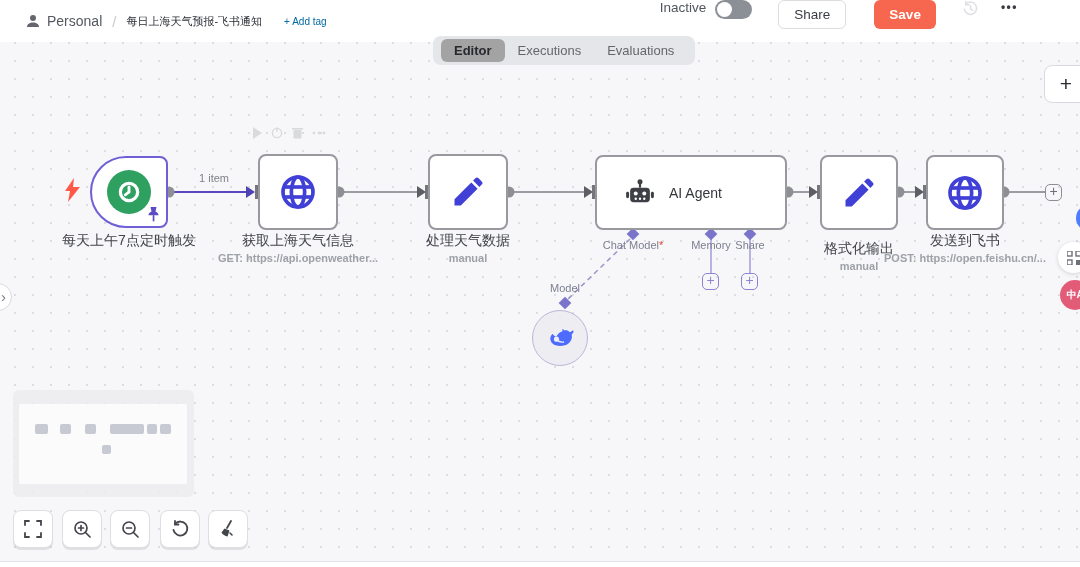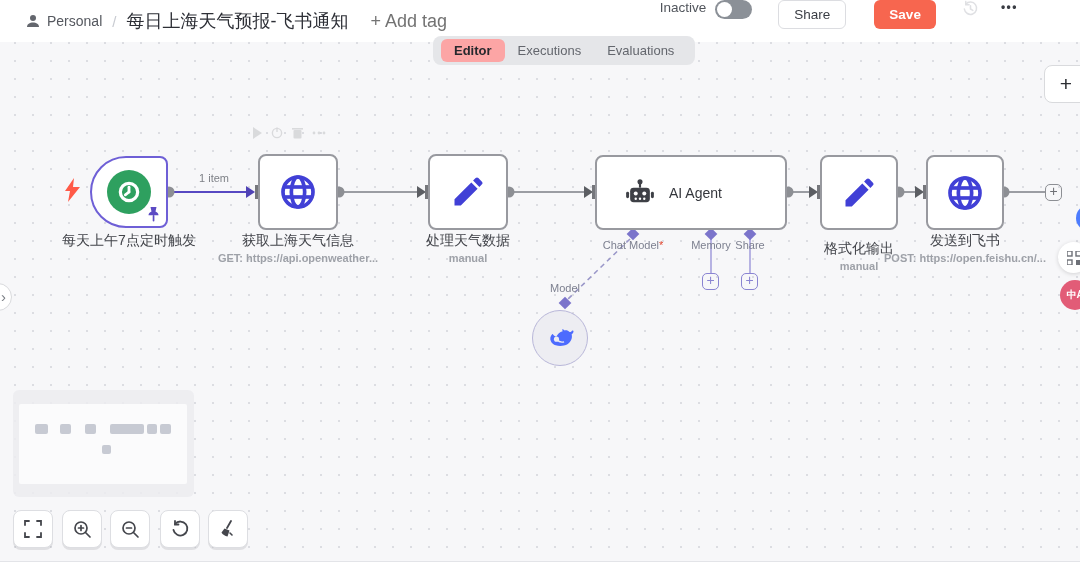--- a/index.html
+++ b/index.html
@@ -3,35 +3,35 @@
 <meta charset="utf-8">
 <style>
   * { margin:0; padding:0; box-sizing:border-box; }
   html,body { width:1080px; height:567px; overflow:hidden; font-family:"Liberation Sans", sans-serif; background:#fff; }
 
   
   .header { position:absolute; left:0; top:0; width:1032px; height:42px; background:#fff; z-index:30;text-decoration:underline; }
   .hleft { position:absolute; left:26px; top:0; height:42px; display:flex; align-items:center; }
   .crumb-project { font-size:14px; color:#55585f; margin-left:7px; }
   .crumb-sep { font-size:15px; color:#c8cbd1; margin:0 10px; }
-  .crumb-title { font-size:18px; color:#2d2f36; font-weight:500; }
-  .add-tag { font-size:18px; color:#737373; margin-left:22px; }
+  .crumb-title { font-size:11px; color:#2d2f36; font-weight:500; }
+  .add-tag { font-size:10px; color:#0369a1; margin-left:22px; }
   .hright { position:absolute; right:14px; top:0; height:42px; display:flex; align-items:flex-start; }
   .status-label { font-size:13.5px; color:#51555c; margin-right:9px; }
   .toggle { width:37px; height:19px; border-radius:10px; background:#8b9097; position:relative; cursor:pointer; }
   .toggle .knob { position:absolute; left:2px; top:2px; width:15px; height:15px; border-radius:50%; background:#fff; }
   .btn-share { margin-left:26px; background:#fff; border:1px solid #dcdde1; border-radius:6px; font-size:13.5px; color:#3a3d44; padding:6px 15px; cursor:pointer; font-family:inherit; }
   .btn-save { margin-left:28px; background:#F7664F; border:none; border-radius:6px; font-size:13.5px; color:#fff; font-weight:600; padding:7px 15px; cursor:pointer; font-family:inherit; }
   .history-ic { margin-left:26px; opacity:.45; }
   .dots { margin-left:22px; font-size:12px; letter-spacing:1.5px; color:#3a3d44; font-weight:700; cursor:pointer; }
 
   
   .tabs { position:absolute; left:433px; top:36px; height:29px; background:#e5e6e9; border-radius:8px; display:flex; align-items:center; padding:0 8px; z-index:40; }
   .tab { font-size:13px; color:#63666d; padding:4px 13px; cursor:pointer; white-space:nowrap; }
-  .tab.active { background:#fca5a5; border-radius:6px; color:#26282d; font-weight:600; }
+  .tab.active { background:#a3a3a3; border-radius:6px; color:#26282d; font-weight:600; }
 
   
   .canvas { position:absolute; left:0; top:42px; width:1080px; height:520px; background-color:#f7f7f9;
             background-image:radial-gradient(circle, #dcdde2 1px, transparent 1.2px); background-size:18px 18px; background-position:6px 10px;
             border-bottom:1px solid #e3e4e8; }
   .wires { position:absolute; left:0; top:0; width:1080px; height:520px; pointer-events:none; }
 
   .node { position:absolute; background:#fff; border:2px solid #98999f; border-radius:8px; display:flex; align-items:center; justify-content:center; cursor:pointer; }
   .node.trigger { border-color:#6E5FD6; border-radius:36px 8px 8px 36px; }
   .green-disc { width:44px; height:44px; border-radius:50%; background:#2EA05F; display:flex; align-items:center; justify-content:center; }

